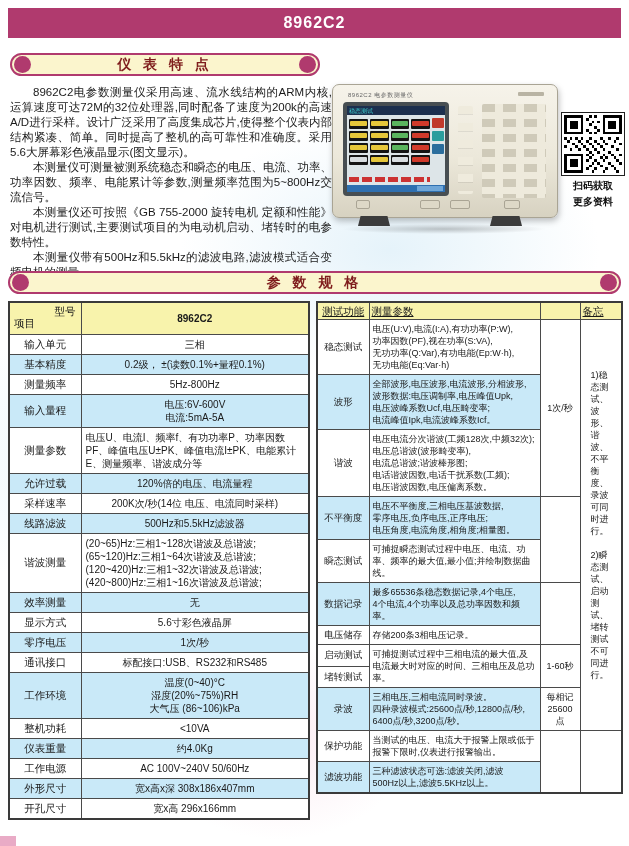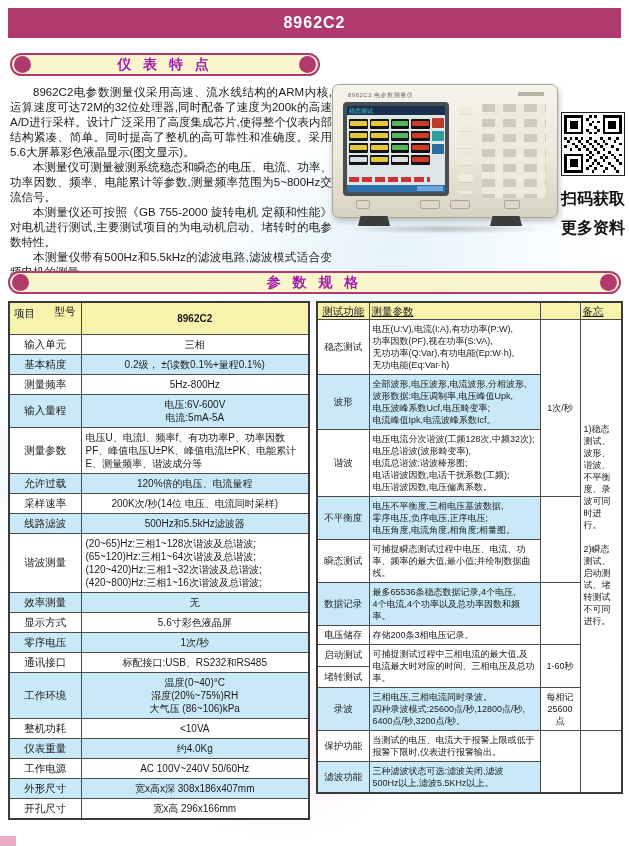--- a/index.html
+++ b/index.html
@@ -16,21 +16,21 @@
   
   .topbar{position:absolute;left:8px;top:8px;width:613px;height:30px;background:#b03a6e;
           display:flex;align-items:center;justify-content:center;}
   .topbar span{color:#fff;font-weight:bold;font-size:16px;letter-spacing:1px;}
 
   
   .pill{position:absolute;height:23px;background:#fbf5cd;border:2px solid #b03a6e;border-radius:14px;
         display:flex;align-items:center;justify-content:center;box-sizing:border-box;}
   .pill::before,.pill::after{content:"";position:absolute;top:1px;width:17px;height:17px;border-radius:50%;background:#b03a6e;}
   .pill::before{left:2px;} .pill::after{right:2px;}
-  .pill .pt{font-weight:bold;font-size:14px;letter-spacing:4px;color:#a21caf;}
+  .pill .pt{font-weight:bold;font-size:14px;letter-spacing:4px;color:#7f1d1d;}
   .pill-features{left:10px;top:53px;width:310px;}
   .pill-specs{left:8px;top:271px;width:613px;}
 
   
   .features{position:absolute;left:10px;top:85px;width:322px;font-size:11.5px;line-height:15px;text-align:justify;}
   .features p{margin:0;text-indent:2em;}
 
   
   .device{position:absolute;left:332px;top:84px;width:226px;height:150px;}
   .dev-body{position:absolute;left:0;top:0;width:224px;height:132px;background:linear-gradient(180deg,#f6f3ea 0%,#ece8da 55%,#d7d2c1 100%);
@@ -64,44 +64,44 @@
   .b1{left:24px;top:116px;width:14px;} .b2{left:88px;top:116px;width:20px;}
   .b3{left:118px;top:116px;width:20px;} .b4{left:172px;top:116px;width:16px;}
   .foot{position:absolute;top:132px;width:32px;height:10px;background:#3c3c3c;clip-path:polygon(8% 0,92% 0,100% 100%,0 100%);}
   .f1{left:26px;} .f2{left:158px;}
   .dev-shadow{position:absolute;left:10px;top:140px;width:204px;height:10px;
               background:radial-gradient(closest-side,rgba(0,0,0,.22),rgba(0,0,0,0));}
 
   
   .qr{position:absolute;left:561px;top:112px;width:64px;text-align:center;}
   .qr .qbox{display:inline-block;border:1px solid #222;background:#fff;padding:2px;line-height:0;}
-  .qr .cap{font-size:16px;font-weight:bold;line-height:15px;color:#111;margin-top:14px;}
+  .qr .cap{font-size:10px;font-weight:bold;line-height:15px;color:#111;margin-top:1px;}
 
   
   table.t{border-collapse:collapse;table-layout:fixed;background:#fff;}
   table.t td{border:1px solid #4a4a4a;box-sizing:border-box;overflow:hidden;}
   .left-t{position:absolute;left:8px;top:301px;width:302px;border:2px solid #3a3a3a;}
   .left-t td{font-size:10px;line-height:13px;padding:3px 4px;text-align:center;vertical-align:middle;}
   .left-t td.lbl{width:72px;font-size:10.5px;}
   .left-t tr.b td{background:#c9e9f8;margin-top:16px;}
   .left-t tr.w td{background:#ffffff;}
   .hdr{background:#f8f3ac !important;}
   .corner{position:relative;height:32px;background-image:linear-gradient(to bottom right,transparent calc(50% - .7px),#4a4a4a calc(50% - .7px),#4a4a4a calc(50% + .7px),transparent calc(50% + .7px));}
   .corner .tr-lab{position:absolute;top:2px;right:5px;font-size:10.5px;}
-  .corner .bl-lab{position:absolute;bottom:14px;left:4px;font-size:10.5px;}
+  .corner .bl-lab{position:absolute;bottom:4px;left:4px;font-size:10.5px;}
   .model-cell{font-size:13px;font-weight:bold;}
   .pre{white-space:pre-line;}
   .tl{text-align:left !important;}
 
   .right-t{position:absolute;left:316px;top:301px;width:305px;border:2px solid #3a3a3a;}
   .right-t td{font-size:9px;line-height:12px;padding:3px 3px;vertical-align:middle;overflow-wrap:anywhere;}
   .right-t td.flbl{width:52px;text-align:center;font-size:9.5px;}
   .right-t td.fpar{width:171px;text-align:left;}
   .right-t td.frate{width:40px;text-align:center;background:#fff;}
-  .right-t td.fmark{width:42px;text-align:left;background:#fff;padding:4px 3px;}
+  .right-t td.fmark{width:42px;text-align:left;background:#fff;padding:4px 10px;}
   .right-t td.fh{font-size:10.5px;padding:2px 2px;text-decoration:underline;}
   .right-t tr.b td.flbl,.right-t tr.b td.fpar{background:#c9e9f8;}
   .right-t tr.w td.flbl,.right-t tr.w td.fpar{background:#ffffff;}
 </style>
 </head>
 <body>
 
 <div class="page">
   <div class="wm wm1"></div>
   <div class="wm wm2"></div>

